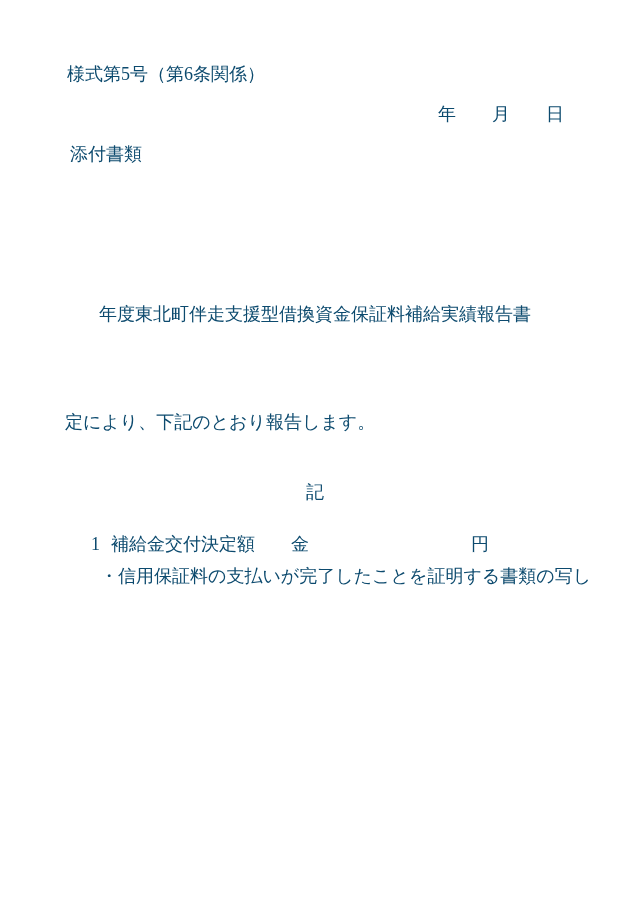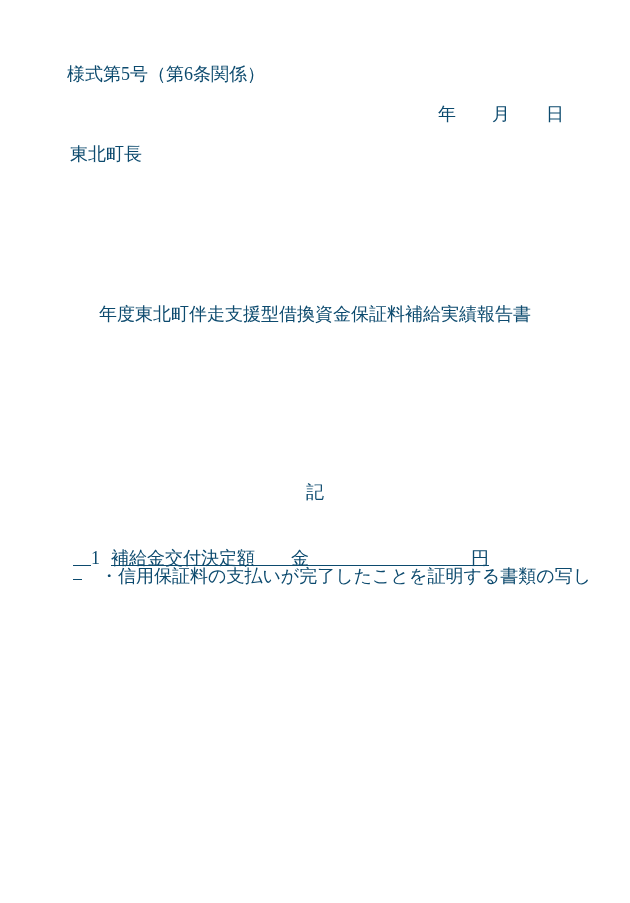--- a/index.html
+++ b/index.html
@@ -37,42 +37,43 @@
 
   .body-paragraph { left: 65px; top: 368px; width: 530px; }
   .body-paragraph div { height: 21px; line-height: 21px; white-space: pre; }
 
   .record-marker {
     left: 0; top: 469px; width: 630px;
     text-align: center;
   }
 
   .item-row { position: absolute; left: 73px; white-space: pre; line-height: 14px; }
-  .item-row-1 { top: 521px; text-decoration: underline; }
+  .item-row-1 { top: 507px; }
   .item-row-2 { top: 531px; }
   .item-no { display: inline-block; width: 20px; white-space: pre; }
   .item-text { white-space: pre; }
 
   .attachment-note { left: 100px; top: 553px; }
 </style>
 </head>
 <body>
 
 <div class="page">
 
   <div class="t form-number">様式第5号（第6条関係）</div>
 
   <div class="t date-line">年　　月　　日</div>
 
-  <div class="t addressee">東北町長</div>
+  <div class="t addressee">添付書類</div>
 
 
   <div class="t doc-title">年度東北町伴走支援型借換資金保証料補給実績報告書</div>
 
   <div class="t body-paragraph">
+    <div>定により、下記のとおり報告します。</div>
   </div>
 
   <div class="t record-marker">記</div>
 
   <div class="item-row item-row-1">
     <span class="item-no">1</span><span class="item-text">補給金交付決定額　　金　　　　　　　　　円</span>
   </div>
 
 
   <div class="t attachment-note">・信用保証料の支払いが完了したことを証明する書類の写し</div>

